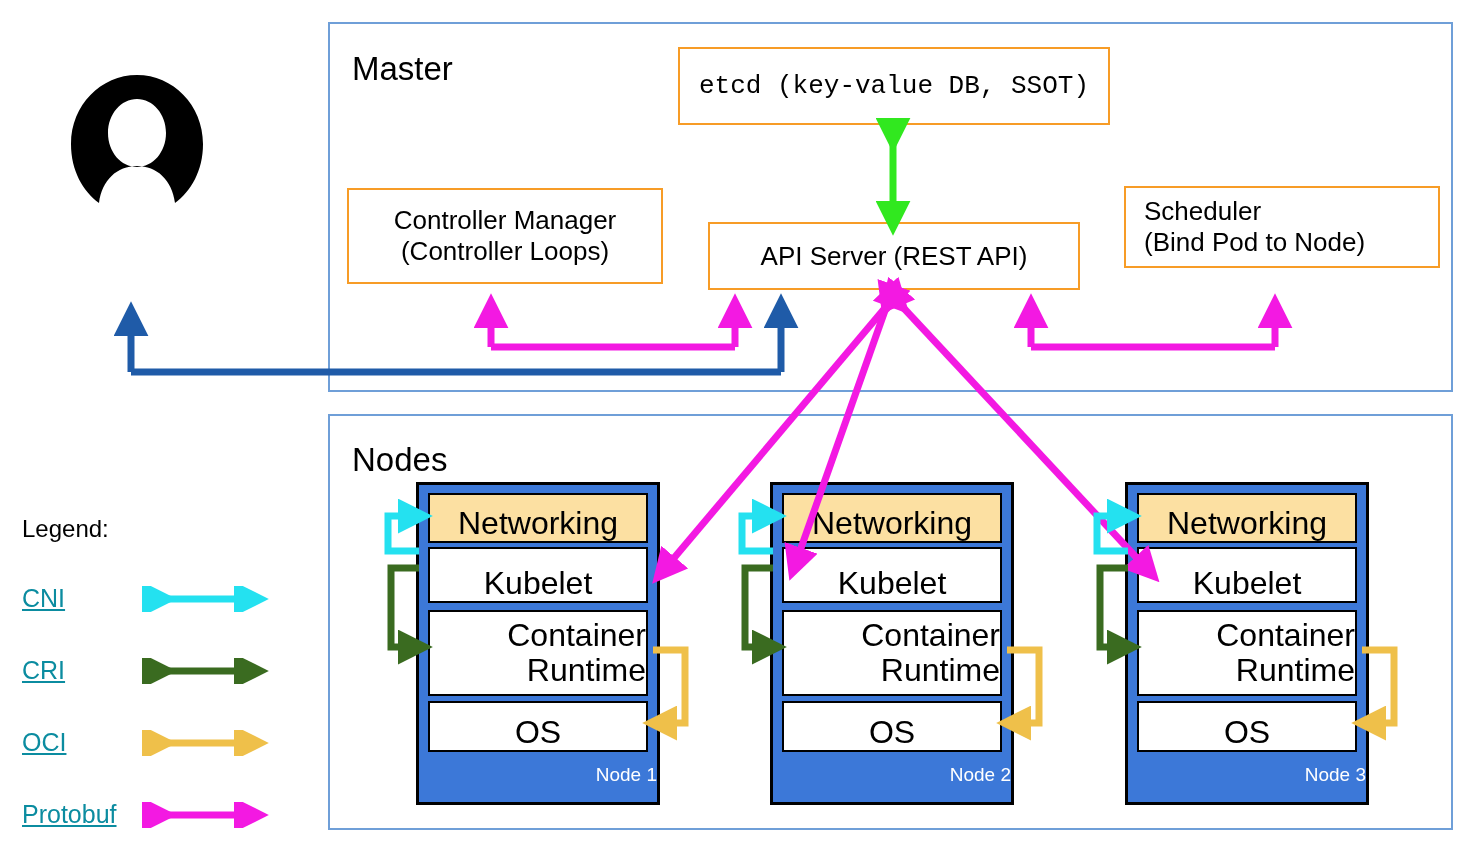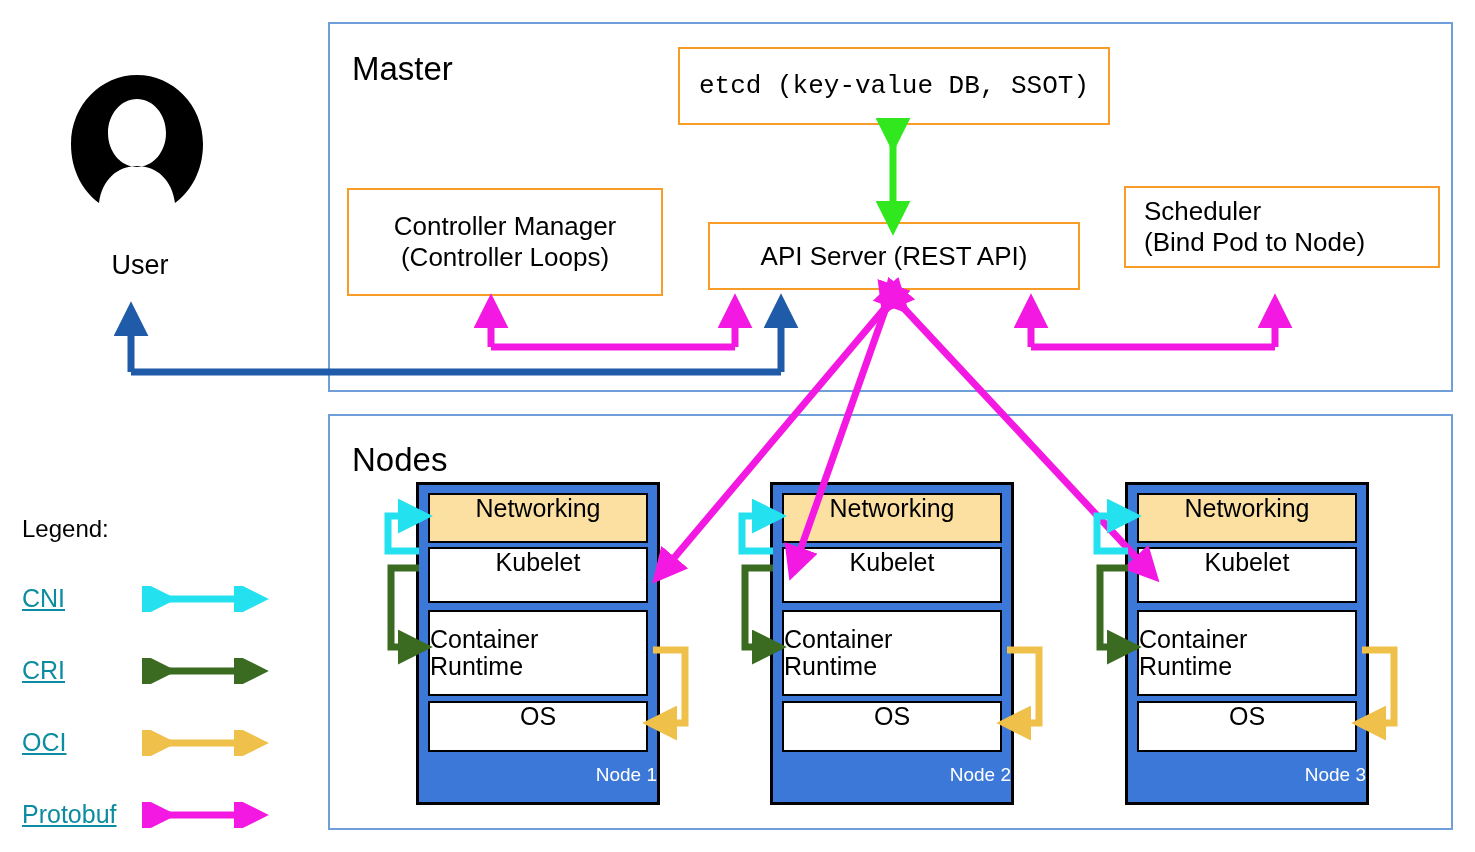--- a/index.html
+++ b/index.html
@@ -62,24 +62,24 @@
     border: 3px solid #000;
     z-index: 3;
   }
   .node-row {
     position: absolute;
     left: 9px;
     right: 9px;
     background: #ffffff;
     border: 2.5px solid #000;
     display: flex;
-    align-items: flex-start;
+    align-items: flex-end;
     justify-content: center;
     text-align: center;
-    font-size: 25px;
+    font-size: 32px;
     color: #000;
     line-height: 1.1;
   }
   .node-row.net { background: #fce0a2; }
   .node-label {
     position: absolute;
     left: 0; right: 0;
     text-align: right;
     color: #ffffff;
     font-size: 19px;
@@ -220,30 +220,29 @@
     </g>
     <g>
       <path d="M1362,650 L1394,650 L1394,723 L1368,723" stroke="#efc04a" stroke-width="7" fill="none" marker-end="url(#ah-oci)"></path>
     </g>
   </svg>
 
   <svg id="user-icon" viewBox="0 0 148 151">
     <path d="M74,2 C38,2 8,32 8,71 C8,98 20,118 36,130 C39,107 54,93 74,93 C94,93 109,107 112,130 C128,118 140,98 140,71 C140,32 110,2 74,2 Z
              M74,26 C90,26 103,41 103,60 C103,79 90,94 74,94 C58,94 45,79 45,60 C45,41 58,26 74,26 Z" fill="#000000" fill-rule="evenodd"></path>
   </svg>
-  <div id="user-label">User</div>
 
   <div class="group" style="left:328px; top:22px; width:1125px; height:370px;"></div>
   <div class="group-title" style="left:352px; top:52px;">Master</div>
 
   <div class="mbox" style="left:678px; top:47px; width:432px; height:78px;font-family:Liberation Mono, monospace;">
     <span>etcd (key-value DB, SSOT)</span>
   </div>
 
-  <div class="mbox" style="left:347px; top:188px; width:316px; height:108px; flex-direction:column;">
+  <div class="mbox" style="left:347px; top:188px; width:316px; height:96px; flex-direction:column;">
     <span>Controller Manager</span>
     <span>(Controller Loops)</span>
   </div>
 
   <div class="mbox" style="left:708px; top:222px; width:372px; height:68px;">
     <span>API Server (REST API)</span>
   </div>
 
   <div class="mbox" style="left:1124px; top:186px; width:316px; height:82px; flex-direction:column; align-items:flex-start; padding-left:18px;">
     <span>Scheduler</span>

